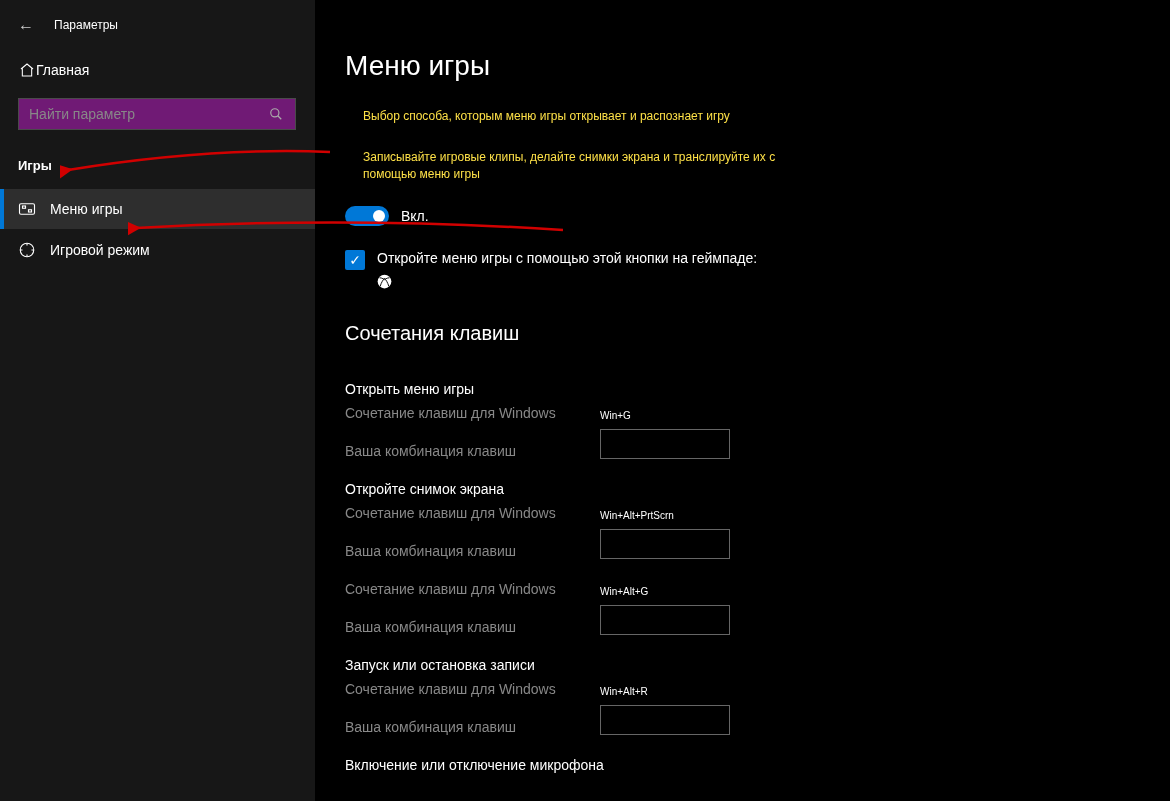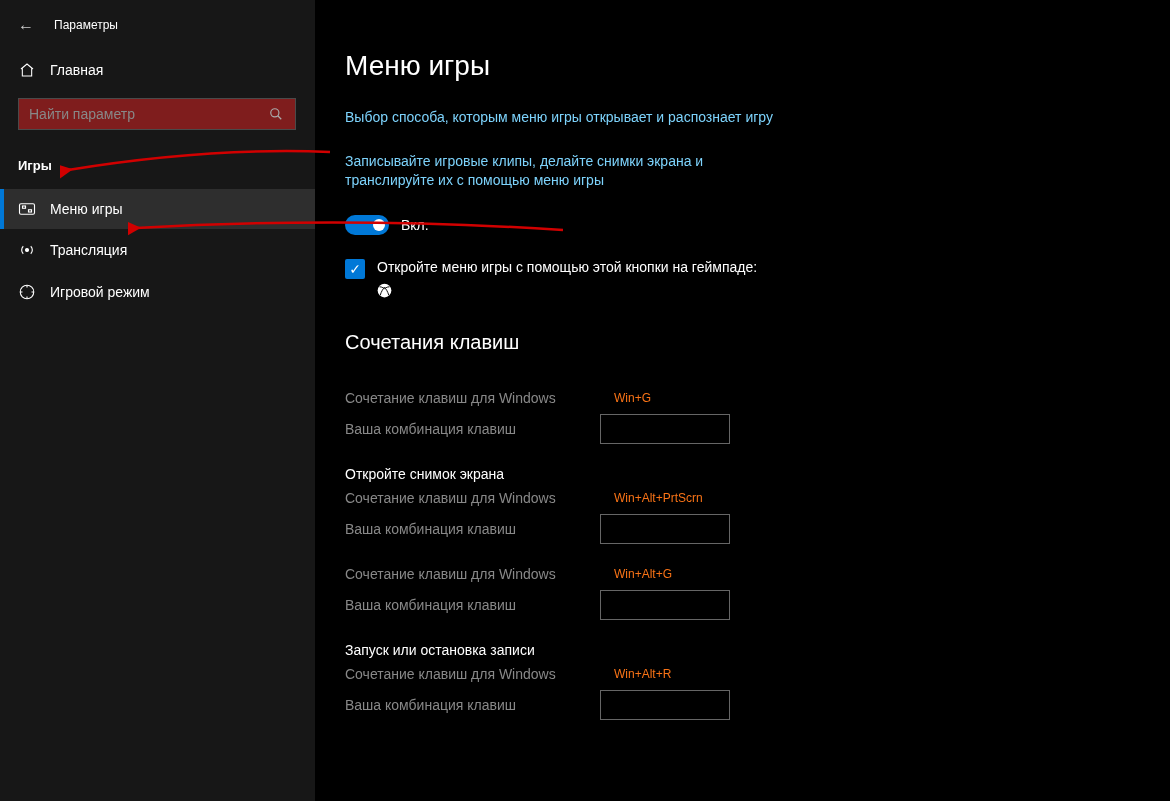--- a/index.html
+++ b/index.html
@@ -28,30 +28,29 @@
     font-size: 12px;
     color: #fff;
   }
   .back-arrow {
     font-size: 16px;
     color: #ccc;
   }
   .home-row {
     display: flex;
     align-items: center;
-    gap: 14px;
     padding: 10px 18px;
     font-size: 14px;
     cursor: default;
   }
   .search-box {
     margin: 10px 18px 18px 18px;
     width: 278px;
     height: 32px;
-    background: #7f1d1d;
+    background: #701a75;
     border: 1px solid #4a4a4a;
     display: flex;
     align-items: center;
     padding: 0 10px;
     justify-content: space-between;
   }
   .search-box input {
     background: transparent;
     border: none;
     color: #aaa;
@@ -93,25 +92,26 @@
     height: 100%;
     padding: 50px 0 0 30px;
     overflow: hidden;
   }
   h1 {
     font-weight: 300;
     font-size: 28px;
     margin-bottom: 26px;
   }
   .desc {
-    font-size: 14px;
-    color: #7dd3fc;
+    font-size: 12px;
+    color: #fde047;
     line-height: 1.4;
     max-width: 430px;
     margin-bottom: 24px;
+    margin-left: 18px;
   }
   .toggle-row {
     display: flex;
     align-items: center;
     gap: 12px;
     margin-bottom: 24px;
     font-size: 14px;
   }
   .toggle {
     width: 44px;
@@ -155,32 +155,31 @@
     margin-bottom: 36px;
   }
   .shortcut-block { margin-bottom: 22px; }
   .shortcut-title {
     font-size: 14px;
     color: #fff;
     margin-bottom: 8px;
   }
   .shortcut-row {
     display: flex;
-    align-items: center;
+    align-items: flex-end;
     margin-bottom: 8px;
   }
   .shortcut-label {
     width: 255px;
     font-size: 14px;
     color: #888;
   }
   .shortcut-value {
-    font-size: 12px;
-    color: #f97316;
-    margin-left: 14px;
+    font-size: 10px;
+    color: #ffffff;
   }
   .shortcut-input {
     width: 130px;
     height: 30px;
     background: transparent;
     border: 1px solid #666;
   }
   
   .arrow1 {
     position: absolute;
@@ -231,29 +230,20 @@
       <svg width="18" height="14" viewBox="0 0 24 18" fill="none" stroke="#fff" stroke-width="1.5">
           <rect x="2" y="2" width="20" height="14" rx="2"></rect>
           <rect x="6" y="5" width="4" height="3"></rect>
           <rect x="14" y="10" width="4" height="3"></rect>
         </svg>
     </span>
     <span>Меню игры</span>
   </div>
 
 
-  <div class="nav-item">
-    <span class="icon">
-      <svg width="18" height="18" viewBox="0 0 24 24" fill="none" stroke="#fff" stroke-width="1.5">
-          <circle cx="12" cy="12" r="2" fill="#fff"></circle>
-          <path d="M7 7a7 7 0 0 0 0 10M17 7a7 7 0 0 1 0 10"></path>
-        </svg>
-    </span>
-    <span>Трансляция</span>
-  </div>
 
   <div class="nav-item">
     <span class="icon">
       <svg width="18" height="18" viewBox="0 0 24 24" fill="none" stroke="#fff" stroke-width="1.5">
           <circle cx="12" cy="12" r="9"></circle>
           <path d="M12 3v3M12 18v3M3 12h3M18 12h3"></path>
         </svg>
     </span>
     <span>Игровой режим</span>
   </div>
@@ -278,20 +268,21 @@
   <div class="xbox-glyph">
     <svg width="15" height="15" viewBox="0 0 24 24" fill="#fff">
         <circle cx="12" cy="12" r="11"></circle>
         <path d="M5 20c2-7 5-11 7-13 2 2 5 6 7 13M4 6c4 0 8 3 8 3s4-3 8-3" fill="none" stroke="#000" stroke-width="1.5"></path>
       </svg>
   </div>
 
   <h2>Сочетания клавиш</h2>
 
   <div class="shortcut-block">
+    <div class="shortcut-title">Открыть меню игры</div>
     <div class="shortcut-row">
       <div class="shortcut-label">Сочетание клавиш для Windows</div>
       <div class="shortcut-value">Win+G</div>
     </div>
     <div class="shortcut-row">
       <div class="shortcut-label">Ваша комбинация клавиш</div>
       <div class="shortcut-input"></div>
     </div>
   </div>
 
@@ -323,20 +314,21 @@
     <div class="shortcut-row">
       <div class="shortcut-label">Сочетание клавиш для Windows</div>
       <div class="shortcut-value">Win+Alt+R</div>
     </div>
     <div class="shortcut-row">
       <div class="shortcut-label">Ваша комбинация клавиш</div>
       <div class="shortcut-input"></div>
     </div>
   </div>
 
+  <div class="shortcut-title" style="margin-top:6px">Включение или отключение микрофона</div>
 </div>
 
 <svg class="arrow1" width="280" height="40">
   <defs>
       <marker id="ah1" markerWidth="10" markerHeight="10" refX="2" refY="5" orient="auto">
         <path d="M10 0 L0 5 L10 10 Z" fill="#d10000"></path>
       </marker>
     </defs>
   <path d="M 270 10 Q 150 5 8 28" stroke="#d10000" stroke-width="2.5" fill="none" marker-end="url(#ah1)"></path>
 </svg>

